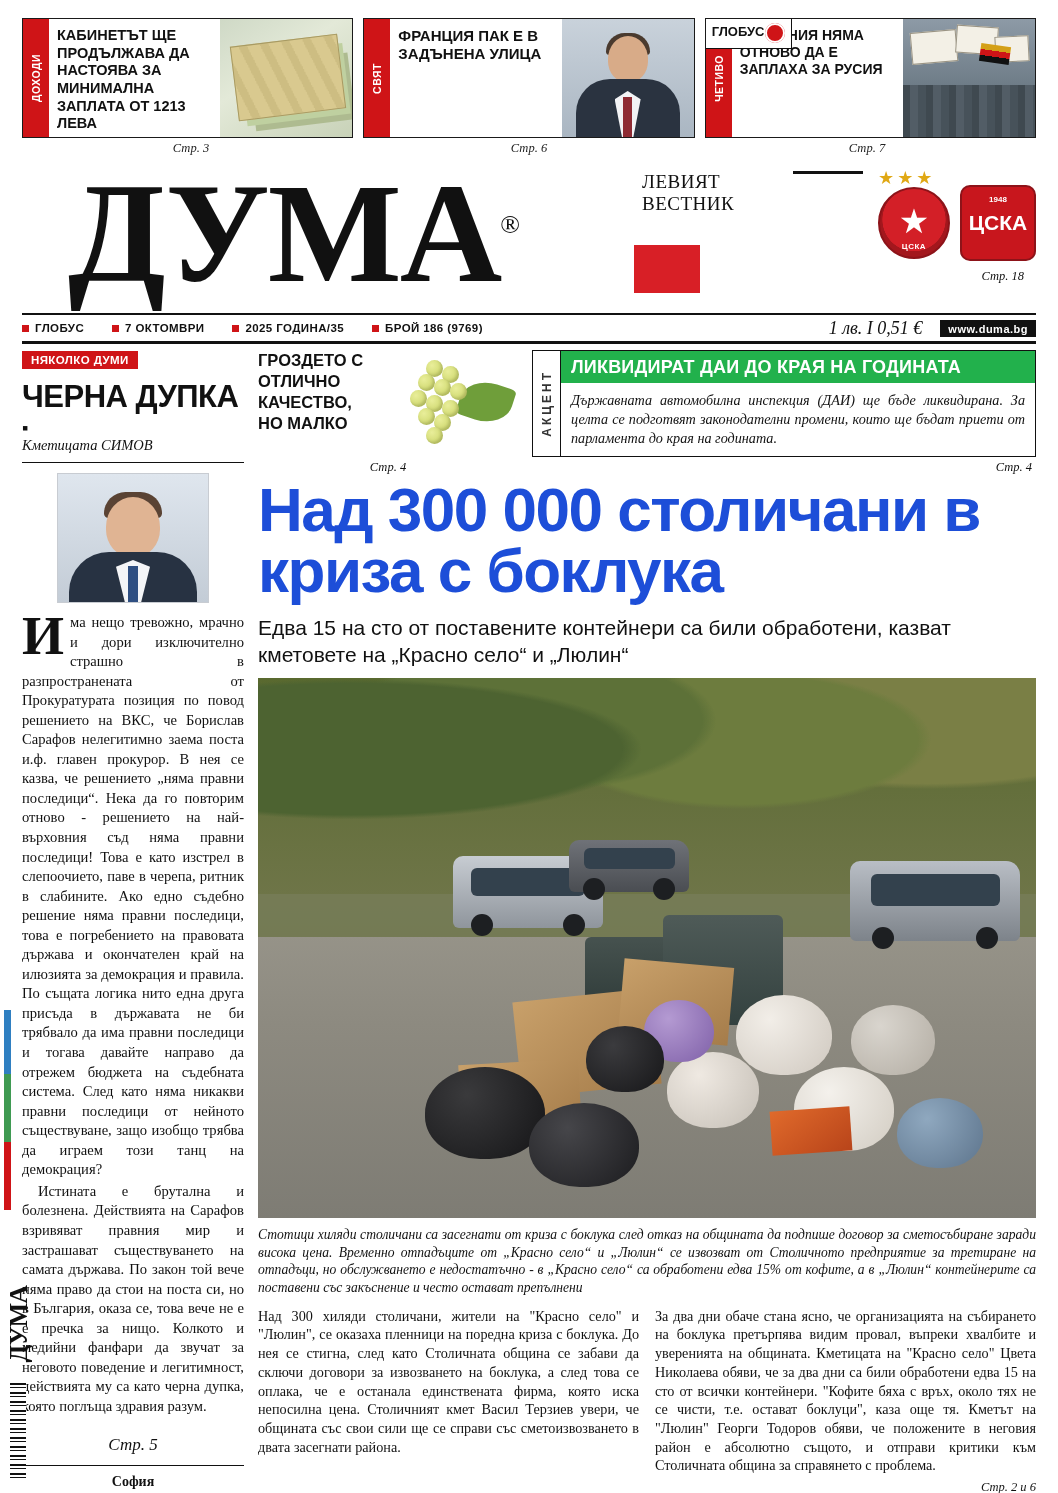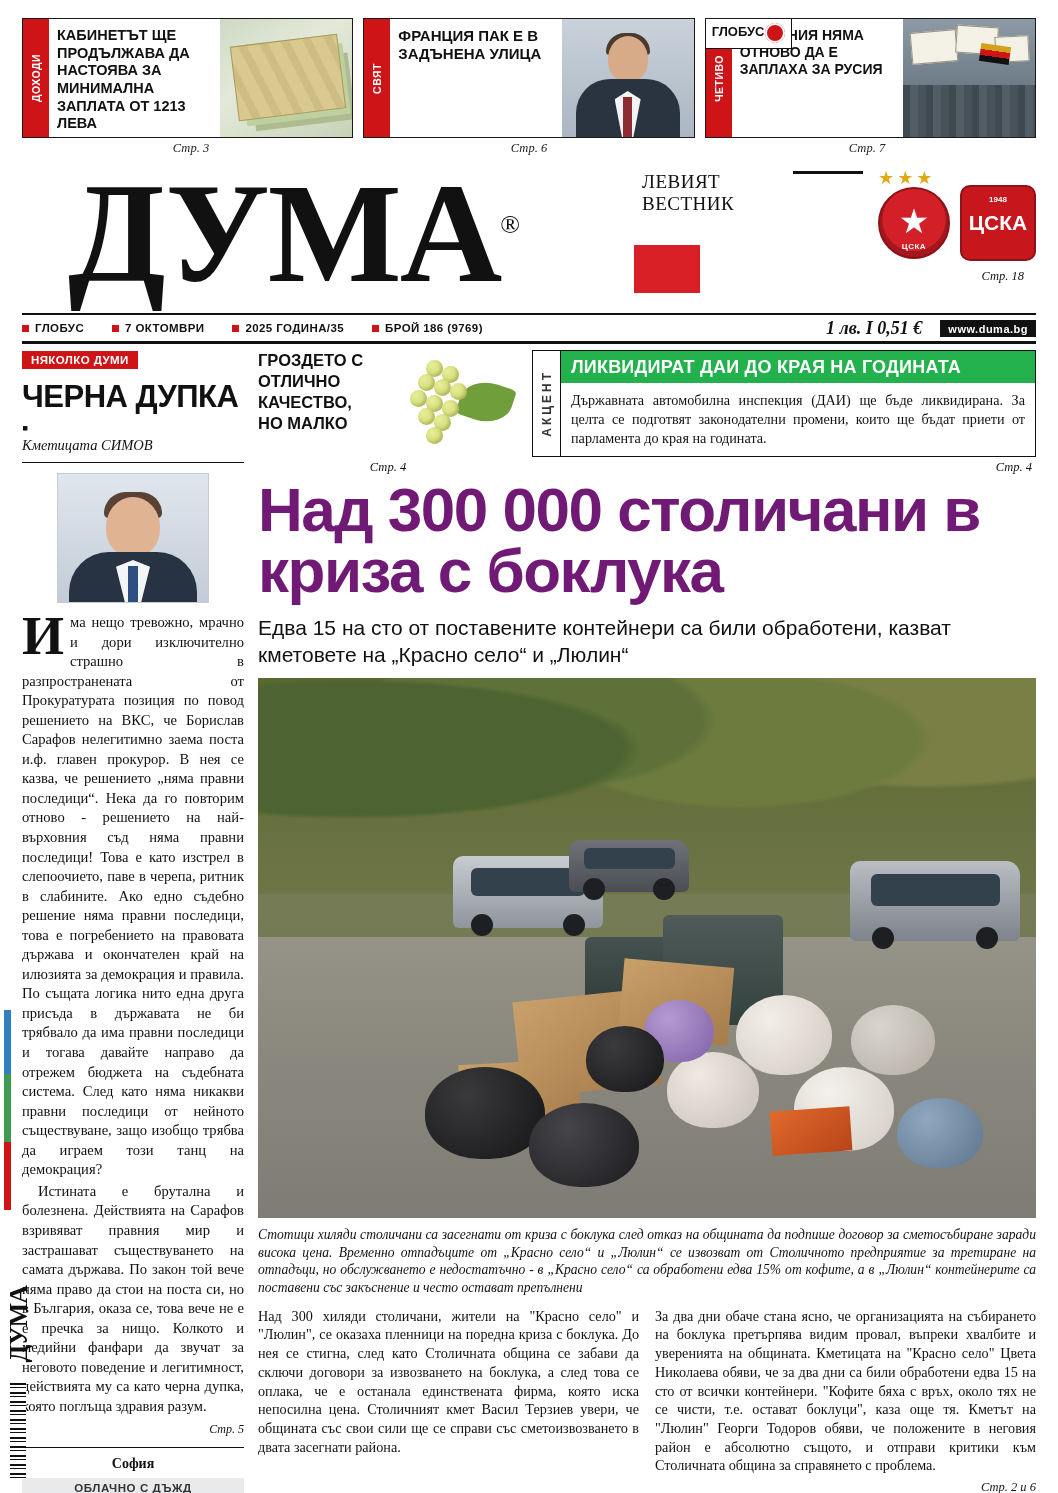--- a/index.html
+++ b/index.html
@@ -106,21 +106,21 @@
   .badge-cska2 .yr { position:absolute; top:3px; left:0; right:0; text-align:center; font-size:8px; }
   .cska-pg { position:absolute; right:4px; top:108px; font-style:italic; font-size:12.5px; }
 
   
   .inforule { height:2px; background:#111; margin-top:2px; }
   .infobar { display:flex; align-items:center; height:26px; font-family:"Liberation Sans",sans-serif;
      font-size:11.5px; font-weight:bold; color:#111; letter-spacing:.4px; }
   .infobar .sq { width:7px; height:7px; background:#cf1417; margin-right:6px; display:inline-block; }
   .infobar .it { display:flex; align-items:center; margin-right:28px; }
   .price { margin-left:auto; font-family:"Liberation Serif",serif; font-style:italic;
-     font-weight:bold; font-size:18px; letter-spacing:0; }
+     font-weight:normal; font-size:18px; letter-spacing:0; }
   .www { margin-left:18px; background:#111; color:#fff; font-size:11px; padding:3px 8px 2px; letter-spacing:.5px; }
   .inforule2 { height:3px; background:#111; margin-bottom:6px; }
 
   
   .main { display:flex; gap:14px; }
   .col-left { width:222px; }
   .col-right { flex:1; }
 
   .kicker { display:inline-block; background:#cf1417; color:#fff;
      font-family:"Liberation Sans",sans-serif; font-weight:bold; font-size:11.5px;
@@ -140,21 +140,21 @@
      background:#273242; border-radius:40px 40px 0 0; }
   .op-photo .shirt { position:absolute; left:50%; bottom:0; width:34px; height:42px; margin-left:-17px;
      background:#f4f5f7; clip-path:polygon(50% 0,100% 16%,74% 100%,26% 100%,0 16%); }
   .op-photo .tie { position:absolute; left:50%; bottom:0; width:10px; height:36px; margin-left:-5px; background:#2f4f82; }
 
   .op-body { font-size:14.6px; line-height:1.34; text-align:justify; hyphens:auto; }
   .op-body p { margin:0 0 2px; text-indent:16px; }
   .op-body p.first { text-indent:0; }
   .dropcap { float:left; font-size:54px; line-height:42px; font-weight:bold; padding:2px 6px 0 0;
      font-family:"Liberation Serif",serif; }
-  .op-pg { text-align:right; font-style:italic; font-size:12px; margin-top:6px; }
+  .op-pg { text-align:center; font-style:italic; font-size:17px; margin-top:19px; }
 
   
   .weather { margin-top:10px; border-top:1px solid #111; padding-top:8px; }
   .w-city { text-align:center; font-weight:bold; font-size:14px; font-family:"Liberation Serif",serif; }
   .w-cond { margin-top:6px; background:#e8eaec; text-align:center;
      font-family:"Liberation Sans",sans-serif; font-size:11.5px; font-weight:bold;
      padding:4px 0; letter-spacing:.6px; color:#333; }
 
   
   .barcode { position:absolute; left:10px; bottom:14px; width:16px; height:96px;
@@ -174,29 +174,29 @@
      border-radius:60% 10% 60% 10%; transform:rotate(18deg); }
   .grapes .g { position:absolute; width:17px; height:17px; border-radius:50%;
      background:radial-gradient(circle at 35% 32%,#e9ee9a,#c4cf5e); box-shadow:inset -2px -2px 3px rgba(0,0,0,.15); }
   .accent-box { flex:1; border:1px solid #111; display:flex; min-height:104px; }
   .accent-tab { width:28px; border-right:1px solid #111; display:flex; align-items:center; justify-content:center; }
   .accent-tab span { writing-mode:vertical-rl; transform:rotate(180deg);
      font-family:"Liberation Sans",sans-serif; font-weight:bold; font-size:12px; letter-spacing:3px; color:#333; }
   .accent-main { flex:1; }
   .accent-head { background:#22b14c; color:#fff; font-family:"Liberation Sans",sans-serif;
      font-weight:bold; font-size:18px; padding:6px 10px 5px; letter-spacing:.2px; }
-  .accent-body { padding:8px 10px; font-family:"Liberation Serif",serif; 
+  .accent-body { padding:8px 10px; font-family:"Liberation Serif",serif; font-style:italic;
      font-size:14.2px; line-height:1.33; text-align:justify; }
   .pg-row { display:flex; margin-top:3px; }
   .pg-row .a { width:260px; text-align:center; font-style:italic; font-size:12.5px; }
   .pg-row .b { flex:1; text-align:right; font-style:italic; font-size:12.5px; padding-right:4px; }
 
   
   .headline { font-family:"Liberation Sans",sans-serif; font-weight:bold;
-     font-size:62px; line-height:.99; letter-spacing:-1.5px; margin:4px 0 0; color:#701a75; }
+     font-size:62px; line-height:.99; letter-spacing:-1.5px; margin:4px 0 0; color:#1d4ed8; }
   .subhead { font-family:"Liberation Sans",sans-serif; font-size:21px; line-height:1.25;
      margin:14px 0 10px; color:#111; }
 
   
   .photo { position:relative; width:100%; height:540px; overflow:hidden; background:#7c7f6a; }
   .ph-sky { position:absolute; inset:0; background:linear-gradient(180deg,#6f7f52 0%,#5f7245 22%,#6d7a57 40%,#8d8b79 60%,#9a968a 100%); }
   .ph-trees { position:absolute; left:0; right:0; top:0; height:44%;
      background:
        radial-gradient(ellipse at 12% 30%,#4d6331 0 28%,transparent 30%),
        radial-gradient(ellipse at 35% 18%,#5d7138 0 24%,transparent 26%),

